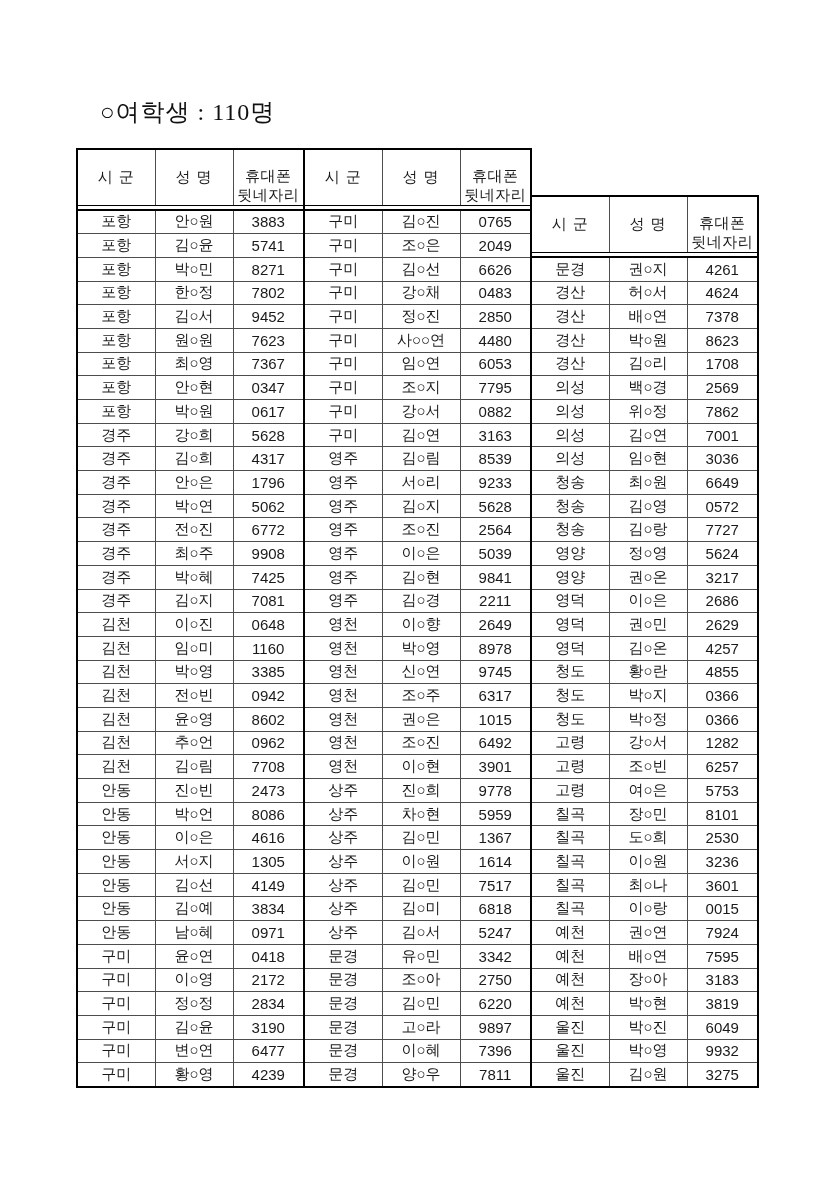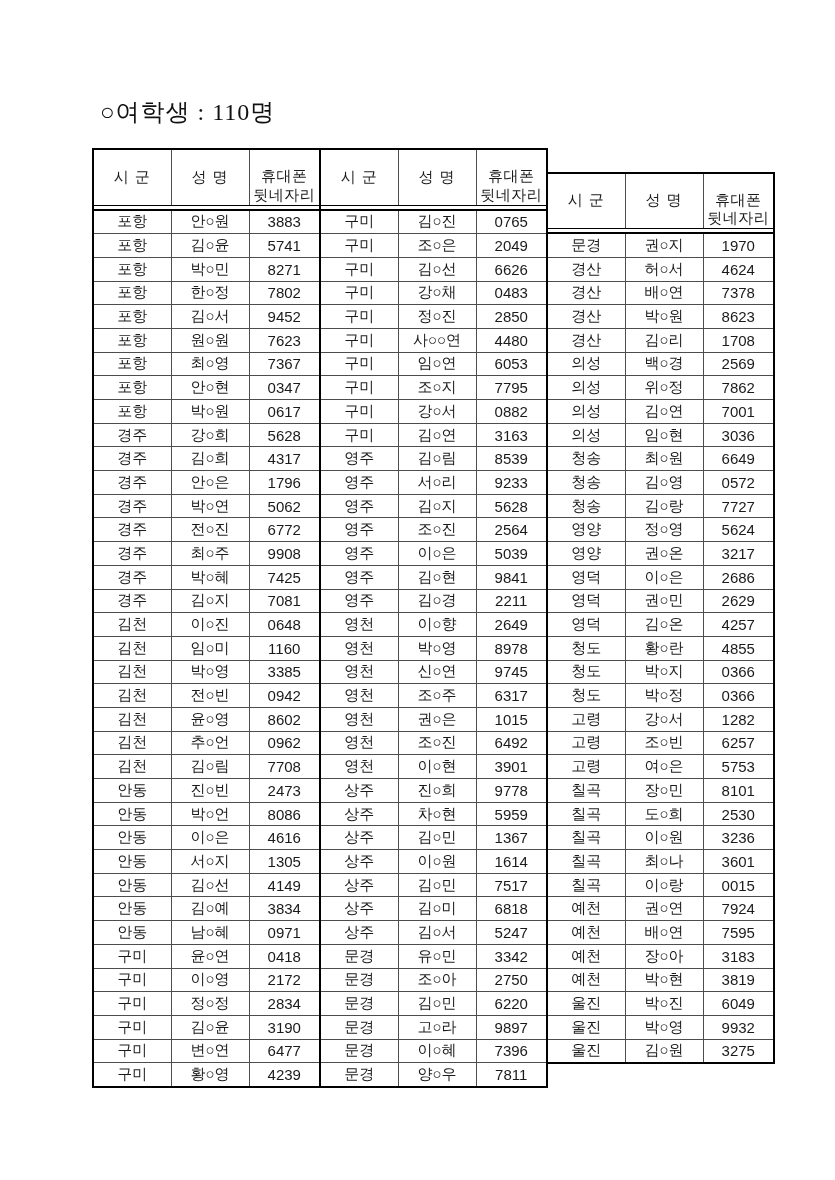--- a/index.html
+++ b/index.html
@@ -19,24 +19,24 @@
     font-family: "Liberation Serif", "DejaVu Serif", serif;
     font-size: 24px;
     font-weight: 500;
     letter-spacing: 1px;
     color: #111111;
     white-space: nowrap;
     margin-left: 33px;
   }
   .tables {
     position: absolute;
-    left: 92px;
+    left: 76px;
     top: 148px;
     display: flex;
-    align-items: center;
+    align-items: flex-end;
   }
   table.roster {
     border-collapse: collapse;
     table-layout: fixed;
     width: 227px;
     border: 2px solid #000000;
     background: #ffffff;
   }
   table.roster + table.roster { margin-left: -2px; }
   col.c-city  { width: 78px; }
@@ -520,21 +520,21 @@
           </th>
         </tr>
         <tr class="sep">
             <td colspan="3"></td>
           </tr>
       </thead>
       <tbody>
           <tr>
             <td>문경</td>
             <td>권○지</td>
-            <td>1970</td>
+            <td>4261</td>
           </tr>
           <tr>
             <td>경산</td>
             <td>허○서</td>
             <td>4624</td>
           </tr>
           <tr>
             <td>경산</td>
             <td>배○연</td>
             <td>7378</td>

